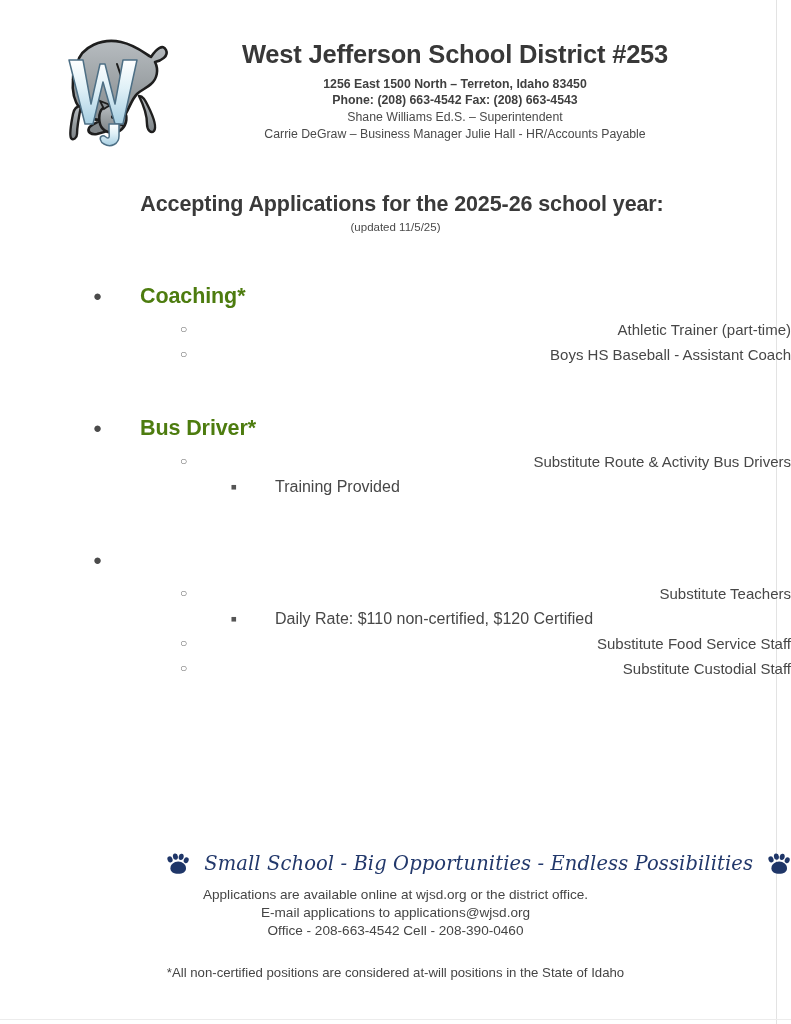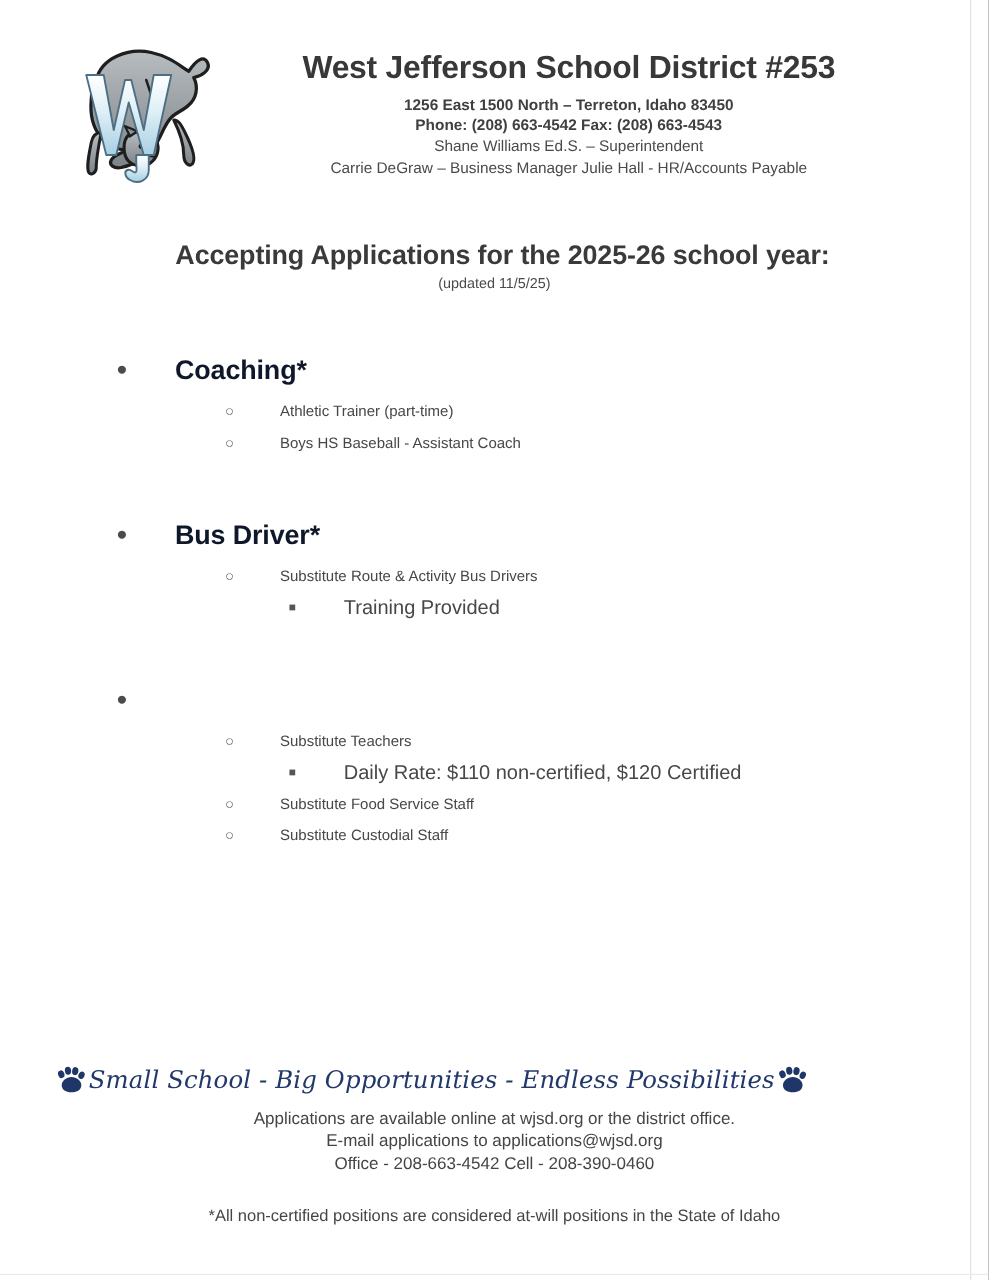--- a/index.html
+++ b/index.html
@@ -126,38 +126,39 @@
   .lvl1 .bullet {
     left: 93px;
     font-size: 15px;
     line-height: 34px;
     color: #4b4b4b;
   }
   .lvl1 .row-text {
     margin-left: 140px;
     font-size: 21.5px;
     font-weight: bold;
-    color: #0f172a;
+    color: #4d7c0f;
     line-height: 34px;
     letter-spacing: -0.1px;
   }
 
   
   .lvl2 { height: 25px; line-height: 25px; }
   .lvl2 .bullet {
     left: 180px;
     font-size: 12px;
     line-height: 25px;
     color: #6b6b6b;
   }
   .lvl2 .row-text {
     margin-left: 224px;
-    font-size: 12px;
+    font-size: 15px;
     color: #474747;
     line-height: 25px;
+    text-align: right;
   }
 
   
   .lvl3 { height: 25px; line-height: 25px; }
   .lvl3 .bullet {
     left: 231px;
     font-size: 9.5px;
     line-height: 25px;
     color: #555555;
   }
@@ -174,22 +175,22 @@
   .footer {
     position: absolute;
     left: 0;
     top: 852px;
     width: 791px;
     text-align: center;
   }
   .tagline-row {
     display: flex;
     align-items: center;
-    justify-content: flex-start;
-    gap: 2px;
+    justify-content: flex-end;
+    gap: 14px;
     padding-left: 45px;
   }
   .tagline {
     font-family: "DejaVu Serif", "Liberation Serif", serif;
     font-style: italic;
     font-size: 19.5px;
     color: #22386b;
     letter-spacing: 0.1px;
     white-space: nowrap;
   }

